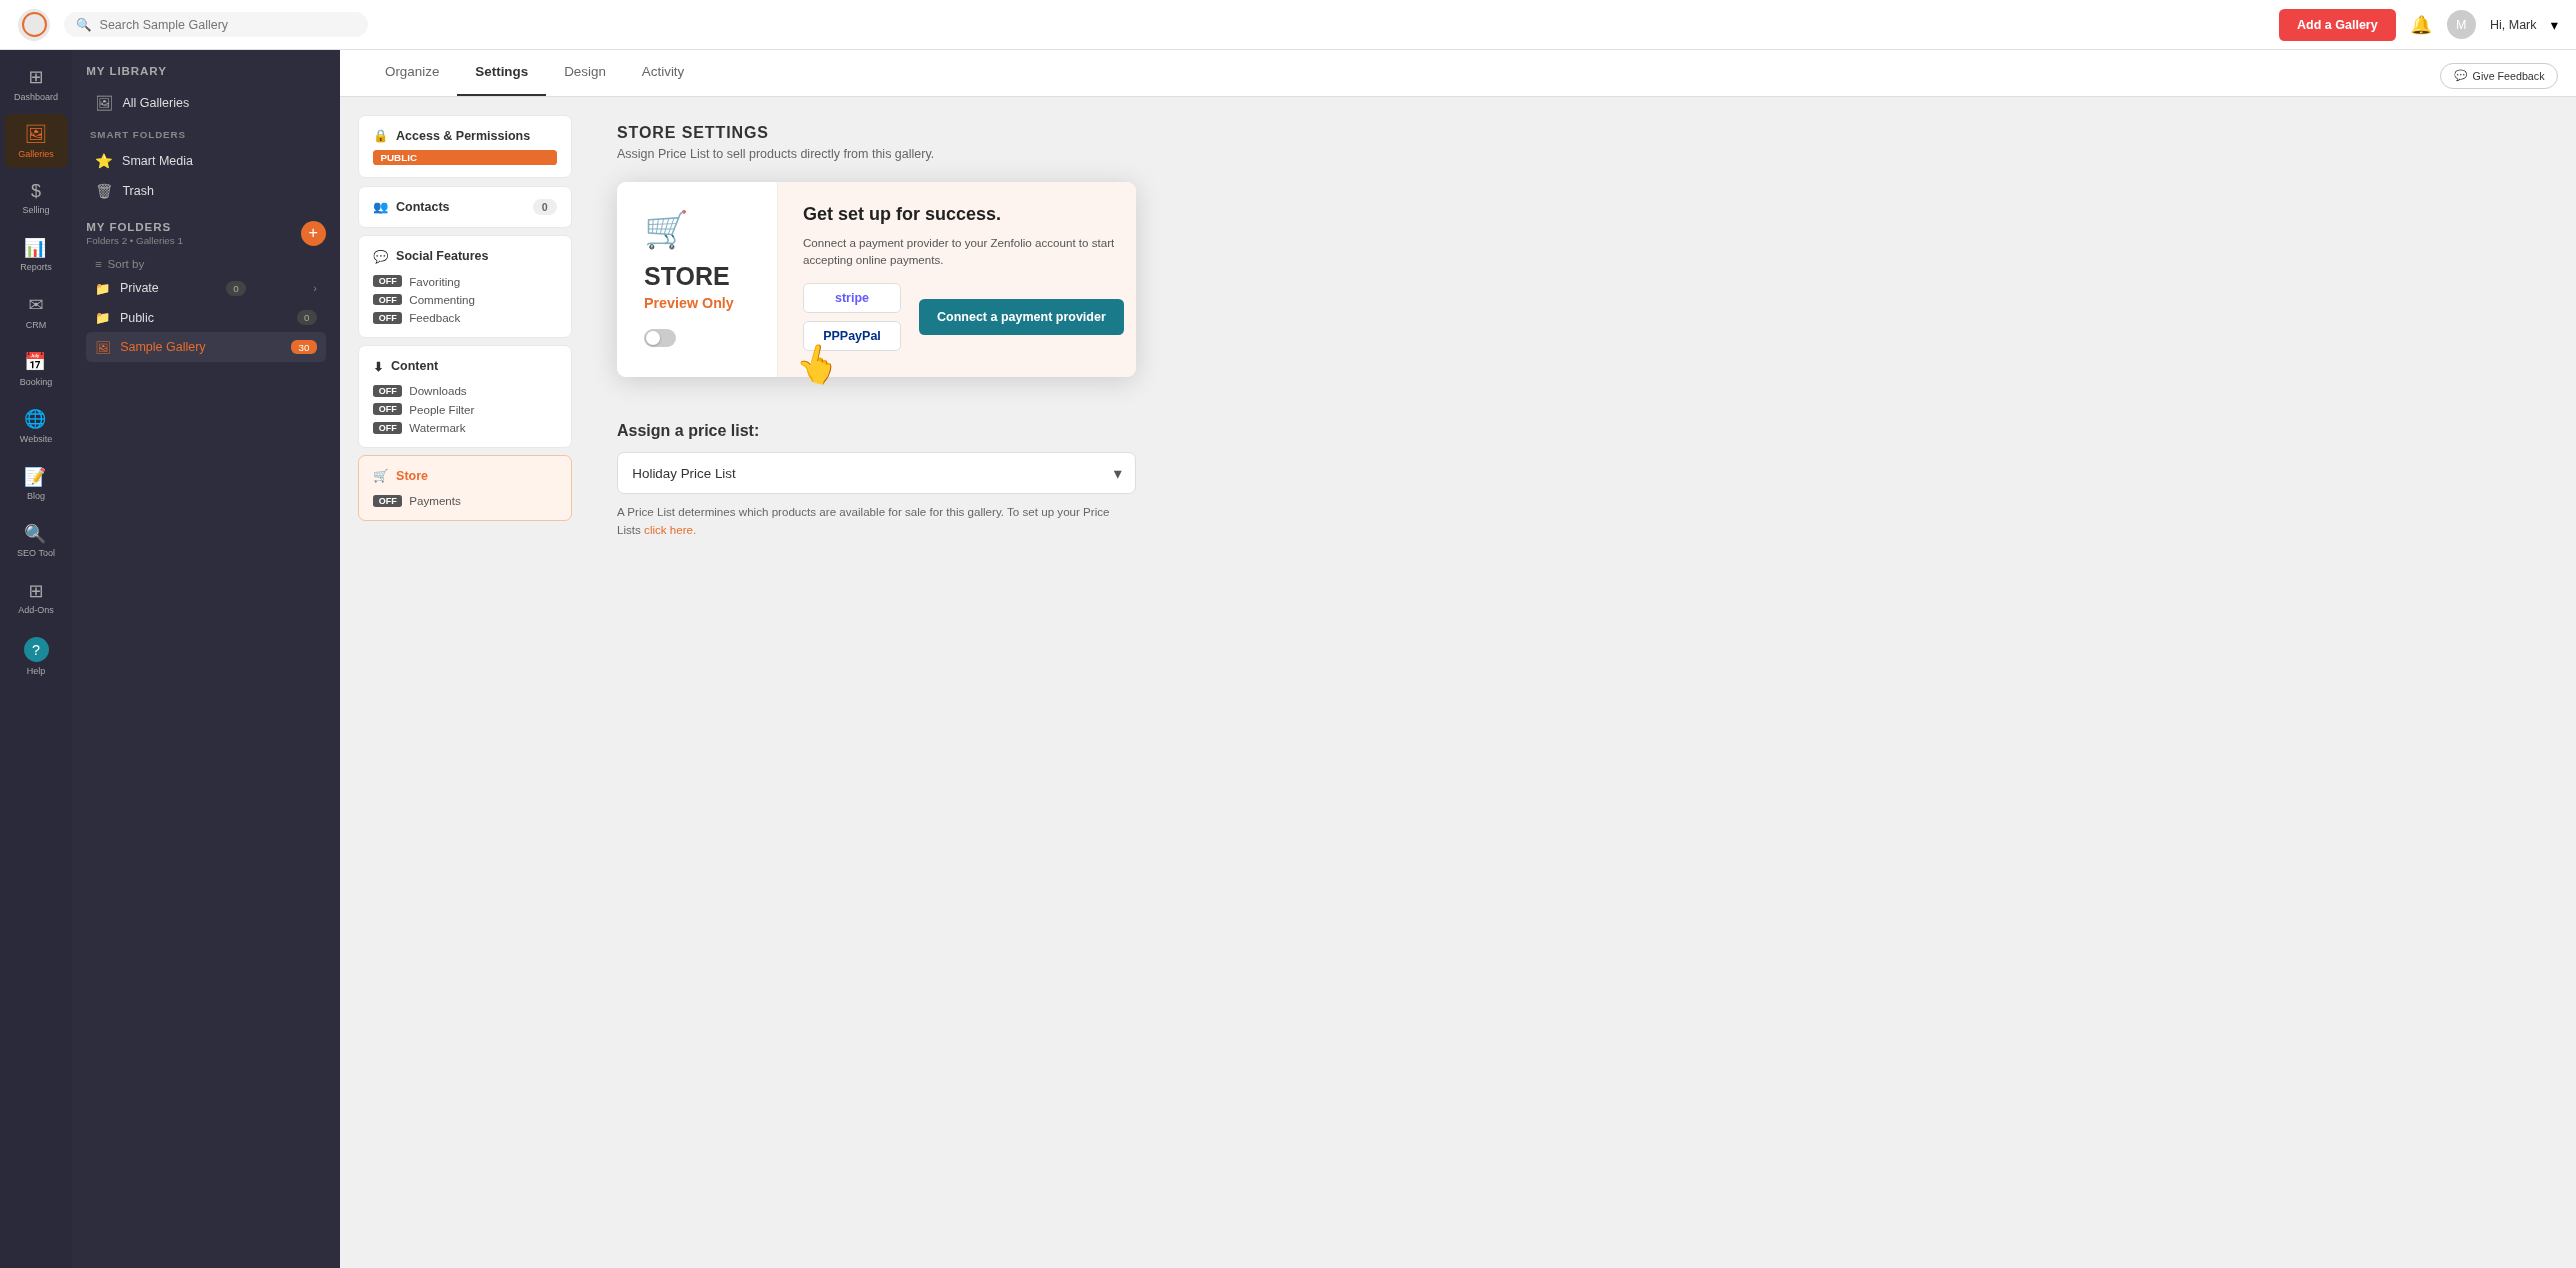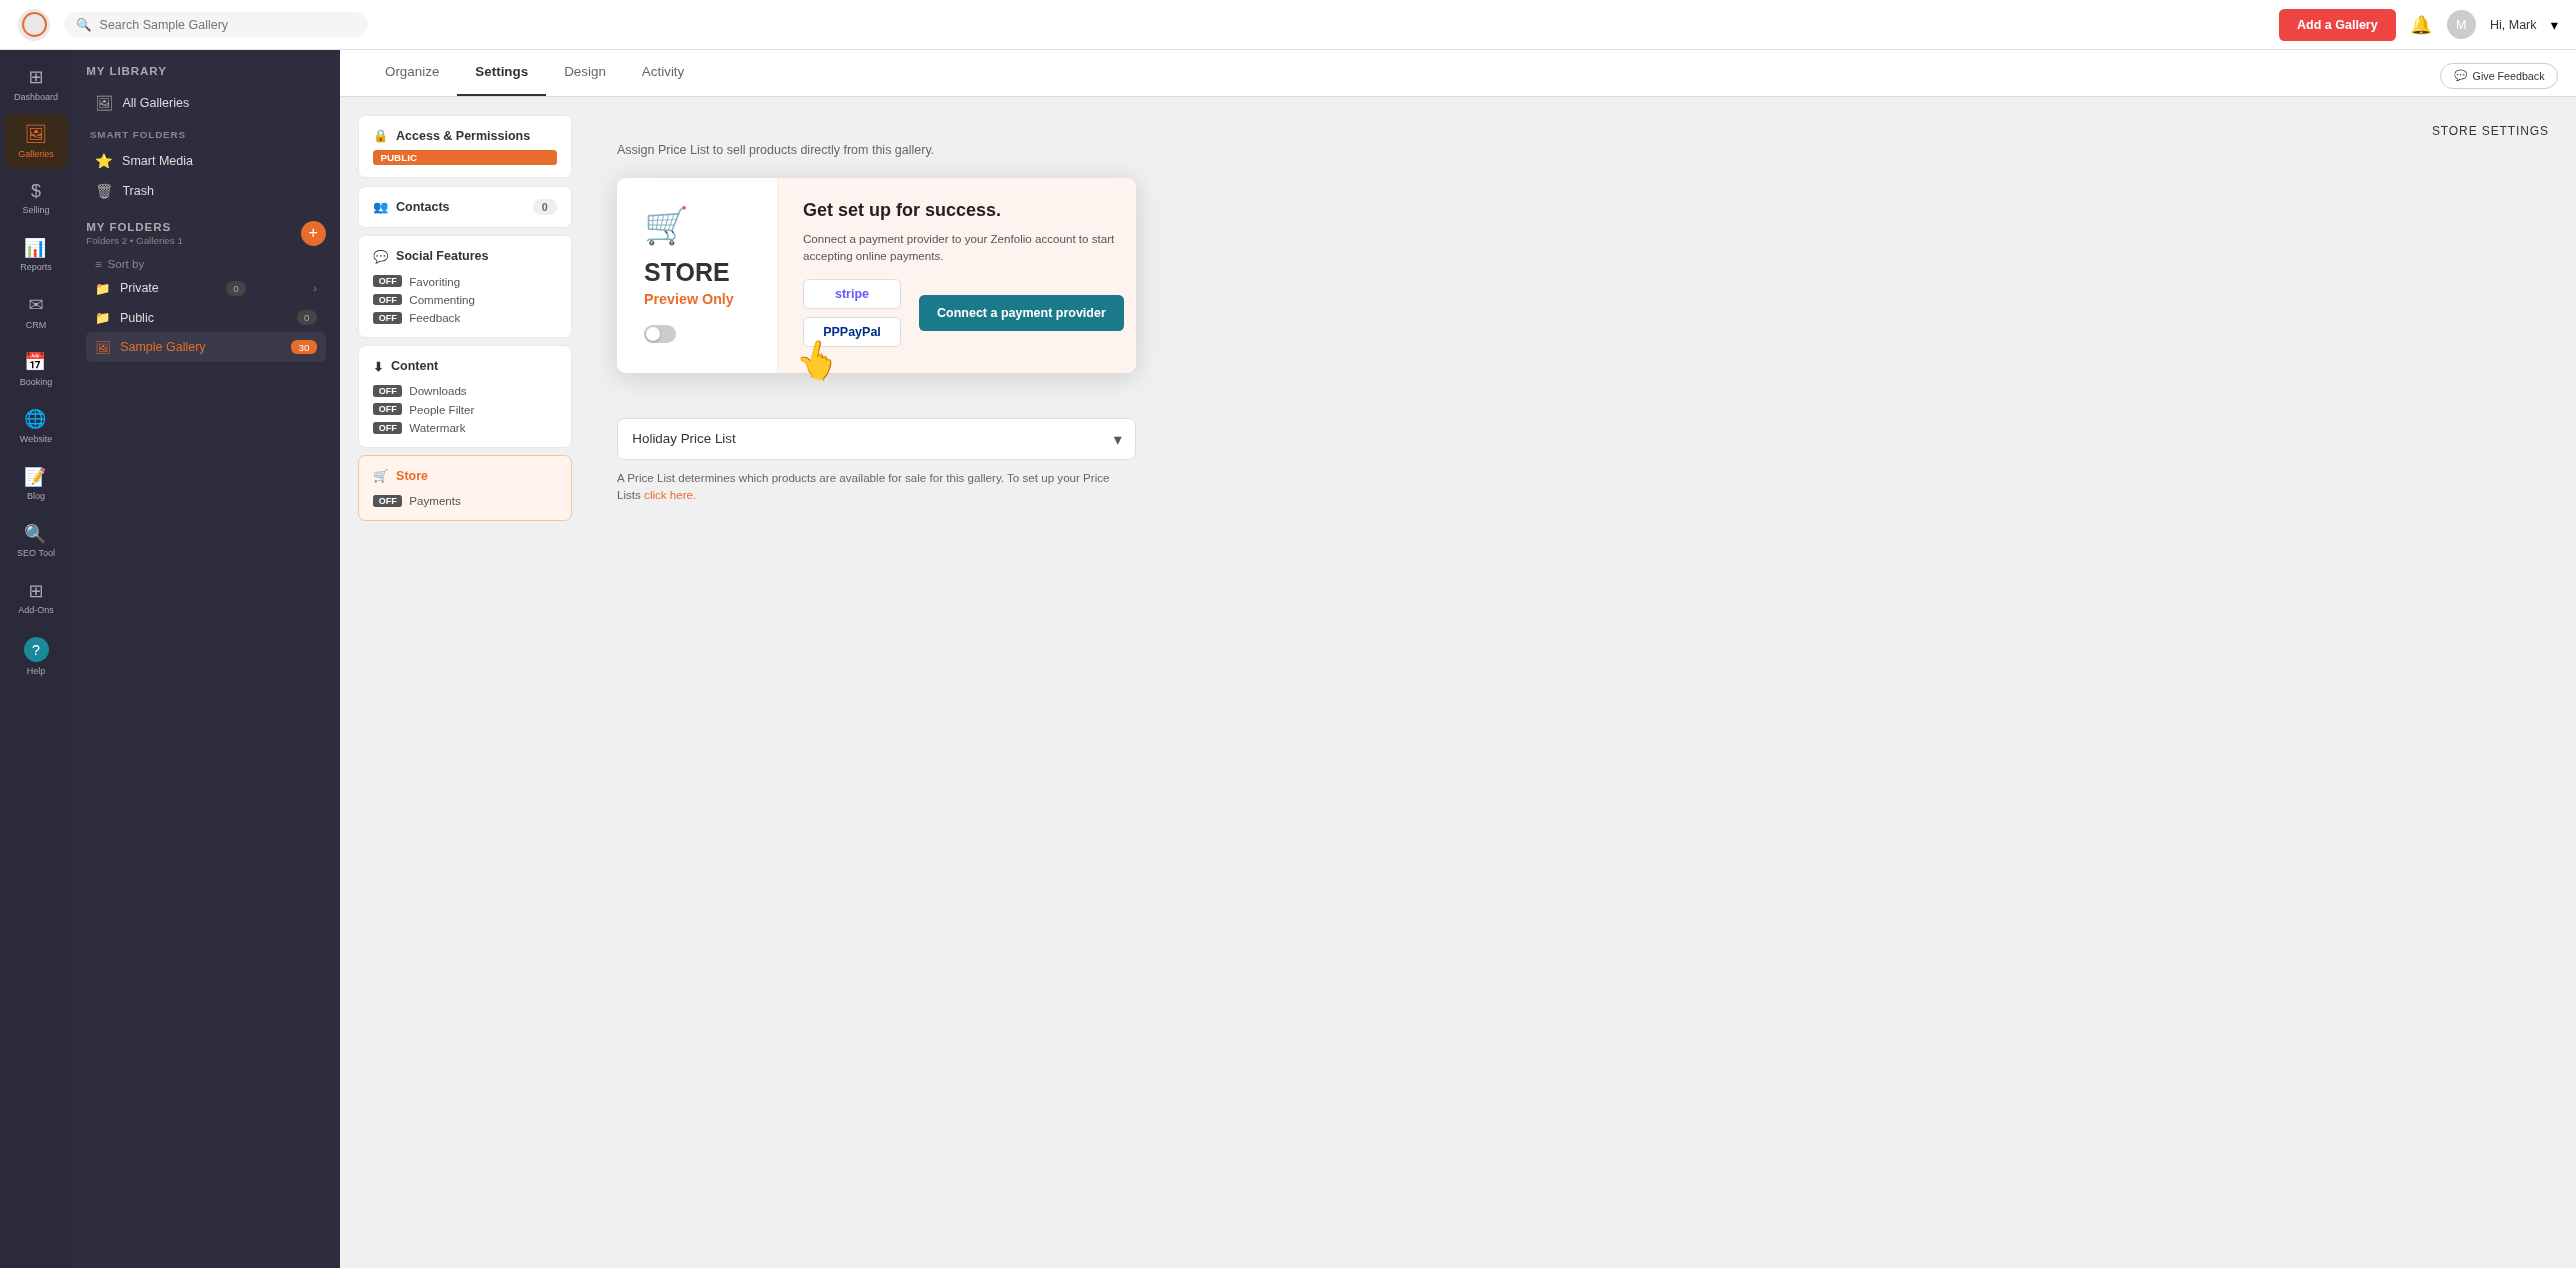--- a/index.html
+++ b/index.html
@@ -74,21 +74,21 @@
     .settings-menu-item.active { background: #fff3ec; border: 0.9px solid #f0c4a0; }
     .settings-menu-title { font-size: 12.5px; font-weight: 600; color: #333; display: flex; align-items: center; gap: 7.2px; }
     .badge-public { background: #e86c2c; color: #fff; border-radius: 3.6px; padding: 1.8px 7.2px; font-size: 9.8px; font-weight: 700; display: inline-block; margin-top: 3.6px; }
     .sub-items { margin-top: 7.2px; display: flex; flex-direction: column; gap: 5.4px; }
     .sub-item { display: flex; align-items: center; gap: 7.2px; font-size: 11.6px; color: #555; }
     .toggle-off { background: #555; color: #fff; border-radius: 2.7px; padding: 0.9px 5.4px; font-size: 9px; font-weight: 700; }
     .toggle-switch { width: 32px; height: 18px; background: #ccc; border-radius: 9px; position: relative; display: inline-block; }
     .toggle-switch-inner { width: 14.3px; height: 14.3px; background: #fff; border-radius: 50%; position: absolute; top: 1.8px; left: 1.8px; box-shadow: 0 0.9px 2.7px rgba(0,0,0,0.3); }
 
     
-    .store-settings-title { font-size: 12px; font-weight: 400; color: #333; letter-spacing: 0.9px; margin-bottom: 5.4px; text-align: right; }
+    .store-settings-title { font-size: 16px; font-weight: 700; color: #333; letter-spacing: 0.9px; margin-bottom: 5.4px; }
     .store-settings-desc { font-size: 12.5px; color: #666; margin-bottom: 21.5px; }
 
     
     .popup-overlay { background: #fff; border-radius: 9px; box-shadow: 0 3.6px 27px rgba(0,0,0,0.15); display: flex; overflow: hidden; margin-bottom: 27px; max-width: 519px; }
     .popup-left { background: #fff; padding: 27px; display: flex; flex-direction: column; align-items: flex-start; justify-content: center; min-width: 161px; border-right: 0.9px solid #eee; }
     .store-cart-icon { font-size: 36px; color: #888; margin-bottom: 10.7px; }
     .store-label { font-size: 25px; font-weight: 800; color: #333; }
     .store-preview-label { color: #e86c2c; font-size: 14.3px; font-weight: 600; margin-top: 3.6px; }
     .store-toggle-area { margin-top: 18px; }
     .popup-right { background: #fdf3ef; padding: 21.5px 25px; flex: 1; }
@@ -345,20 +345,21 @@
                   </div>
                 </div>
                 <button class="connect-btn">Connect a payment provider</button>
               </div>
             </div>
           </div>
           <div class="pointing-hand">👆</div>
         </div>
 
         <div style="margin-top: 45px;">
+          <div class="assign-label">Assign a price list:</div>
           <div class="select-wrap">
             <select>
               <option>Holiday Price List</option>
               <option>Standard Price List</option>
               <option>Wedding Price List</option>
             </select>
             <span class="select-arrow">▾</span>
           </div>
           <p class="price-list-desc">
             <span>A Price List determines which products are available for sale for this gallery. To set up your Price Lists</span>

